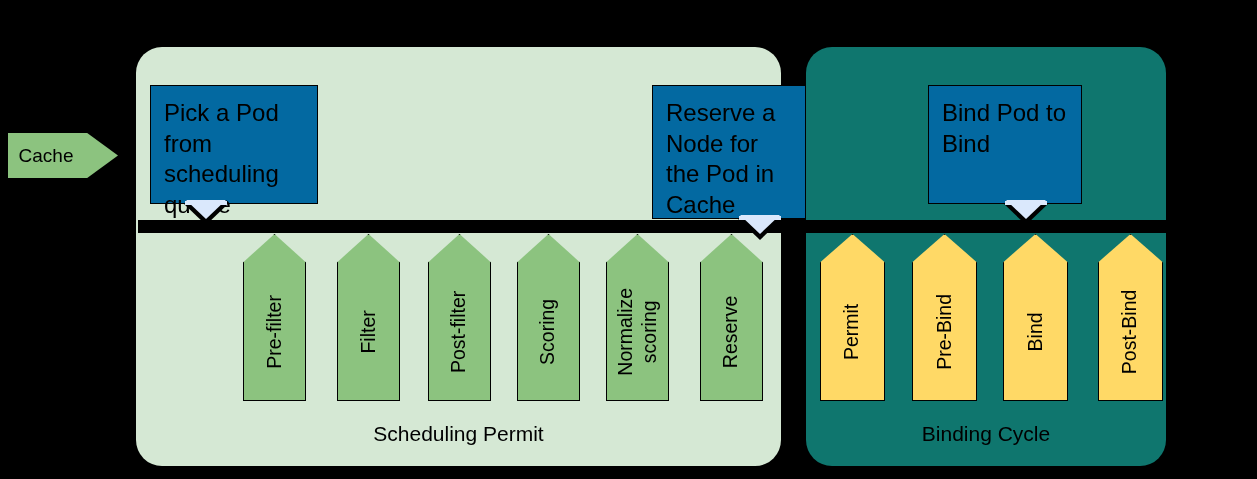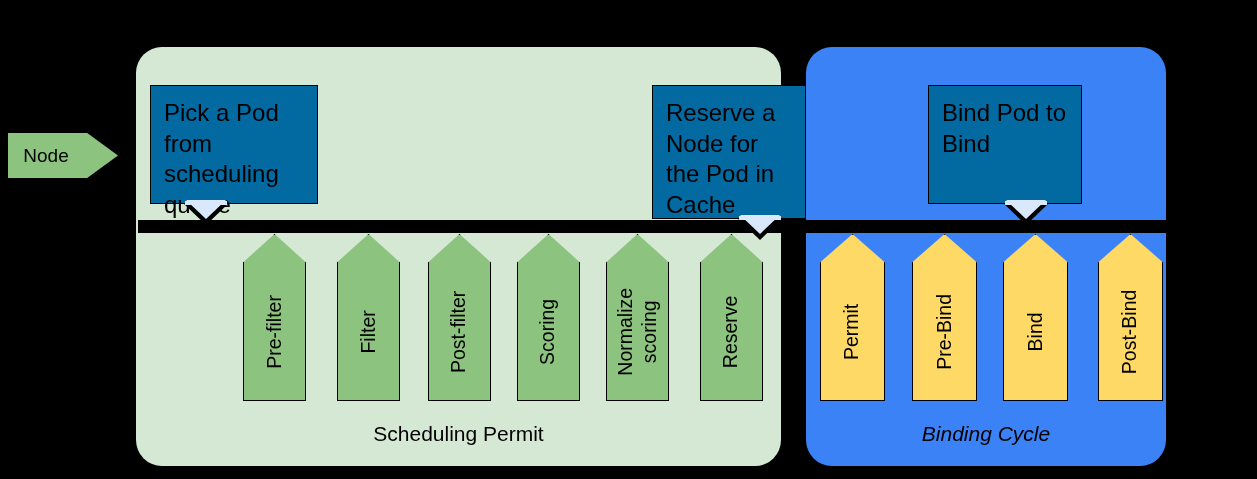--- a/index.html
+++ b/index.html
@@ -49,22 +49,21 @@
     border-radius: 26px;
   }
   #scheduling-panel {
     left: 136px; top: 47px;
     width: 645px; height: 419px;
     background: #d5e8d4;
   }
   #binding-panel {
     left: 806px; top: 47px;
     width: 360px; height: 419px;
-    background: #3b82f6;
-    font-style: italic;
+    background: #0f766e;
   }
   .panel-caption {
     position: absolute;
     bottom: 22px;
     left: 0; right: 0;
     text-align: center;
     font-size: 21px;
     color: #000;
     line-height: 1;
   }
@@ -174,21 +173,21 @@
   }
   .plugin .ptext span.two-line { white-space: normal; width: 150px; }
 </style>
 </head>
 <body>
 
 <div id="canvas">
 
   <div id="sort-arrow">
     <div class="shape"></div>
-    <div class="label">Node</div>
+    <div class="label">Cache</div>
   </div>
 
   <div class="panel" id="scheduling-panel">
     <div class="panel-caption">Scheduling Permit</div>
   </div>
 
   <div class="panel" id="binding-panel">
     <div class="panel-caption">Binding Cycle</div>
   </div>
 

